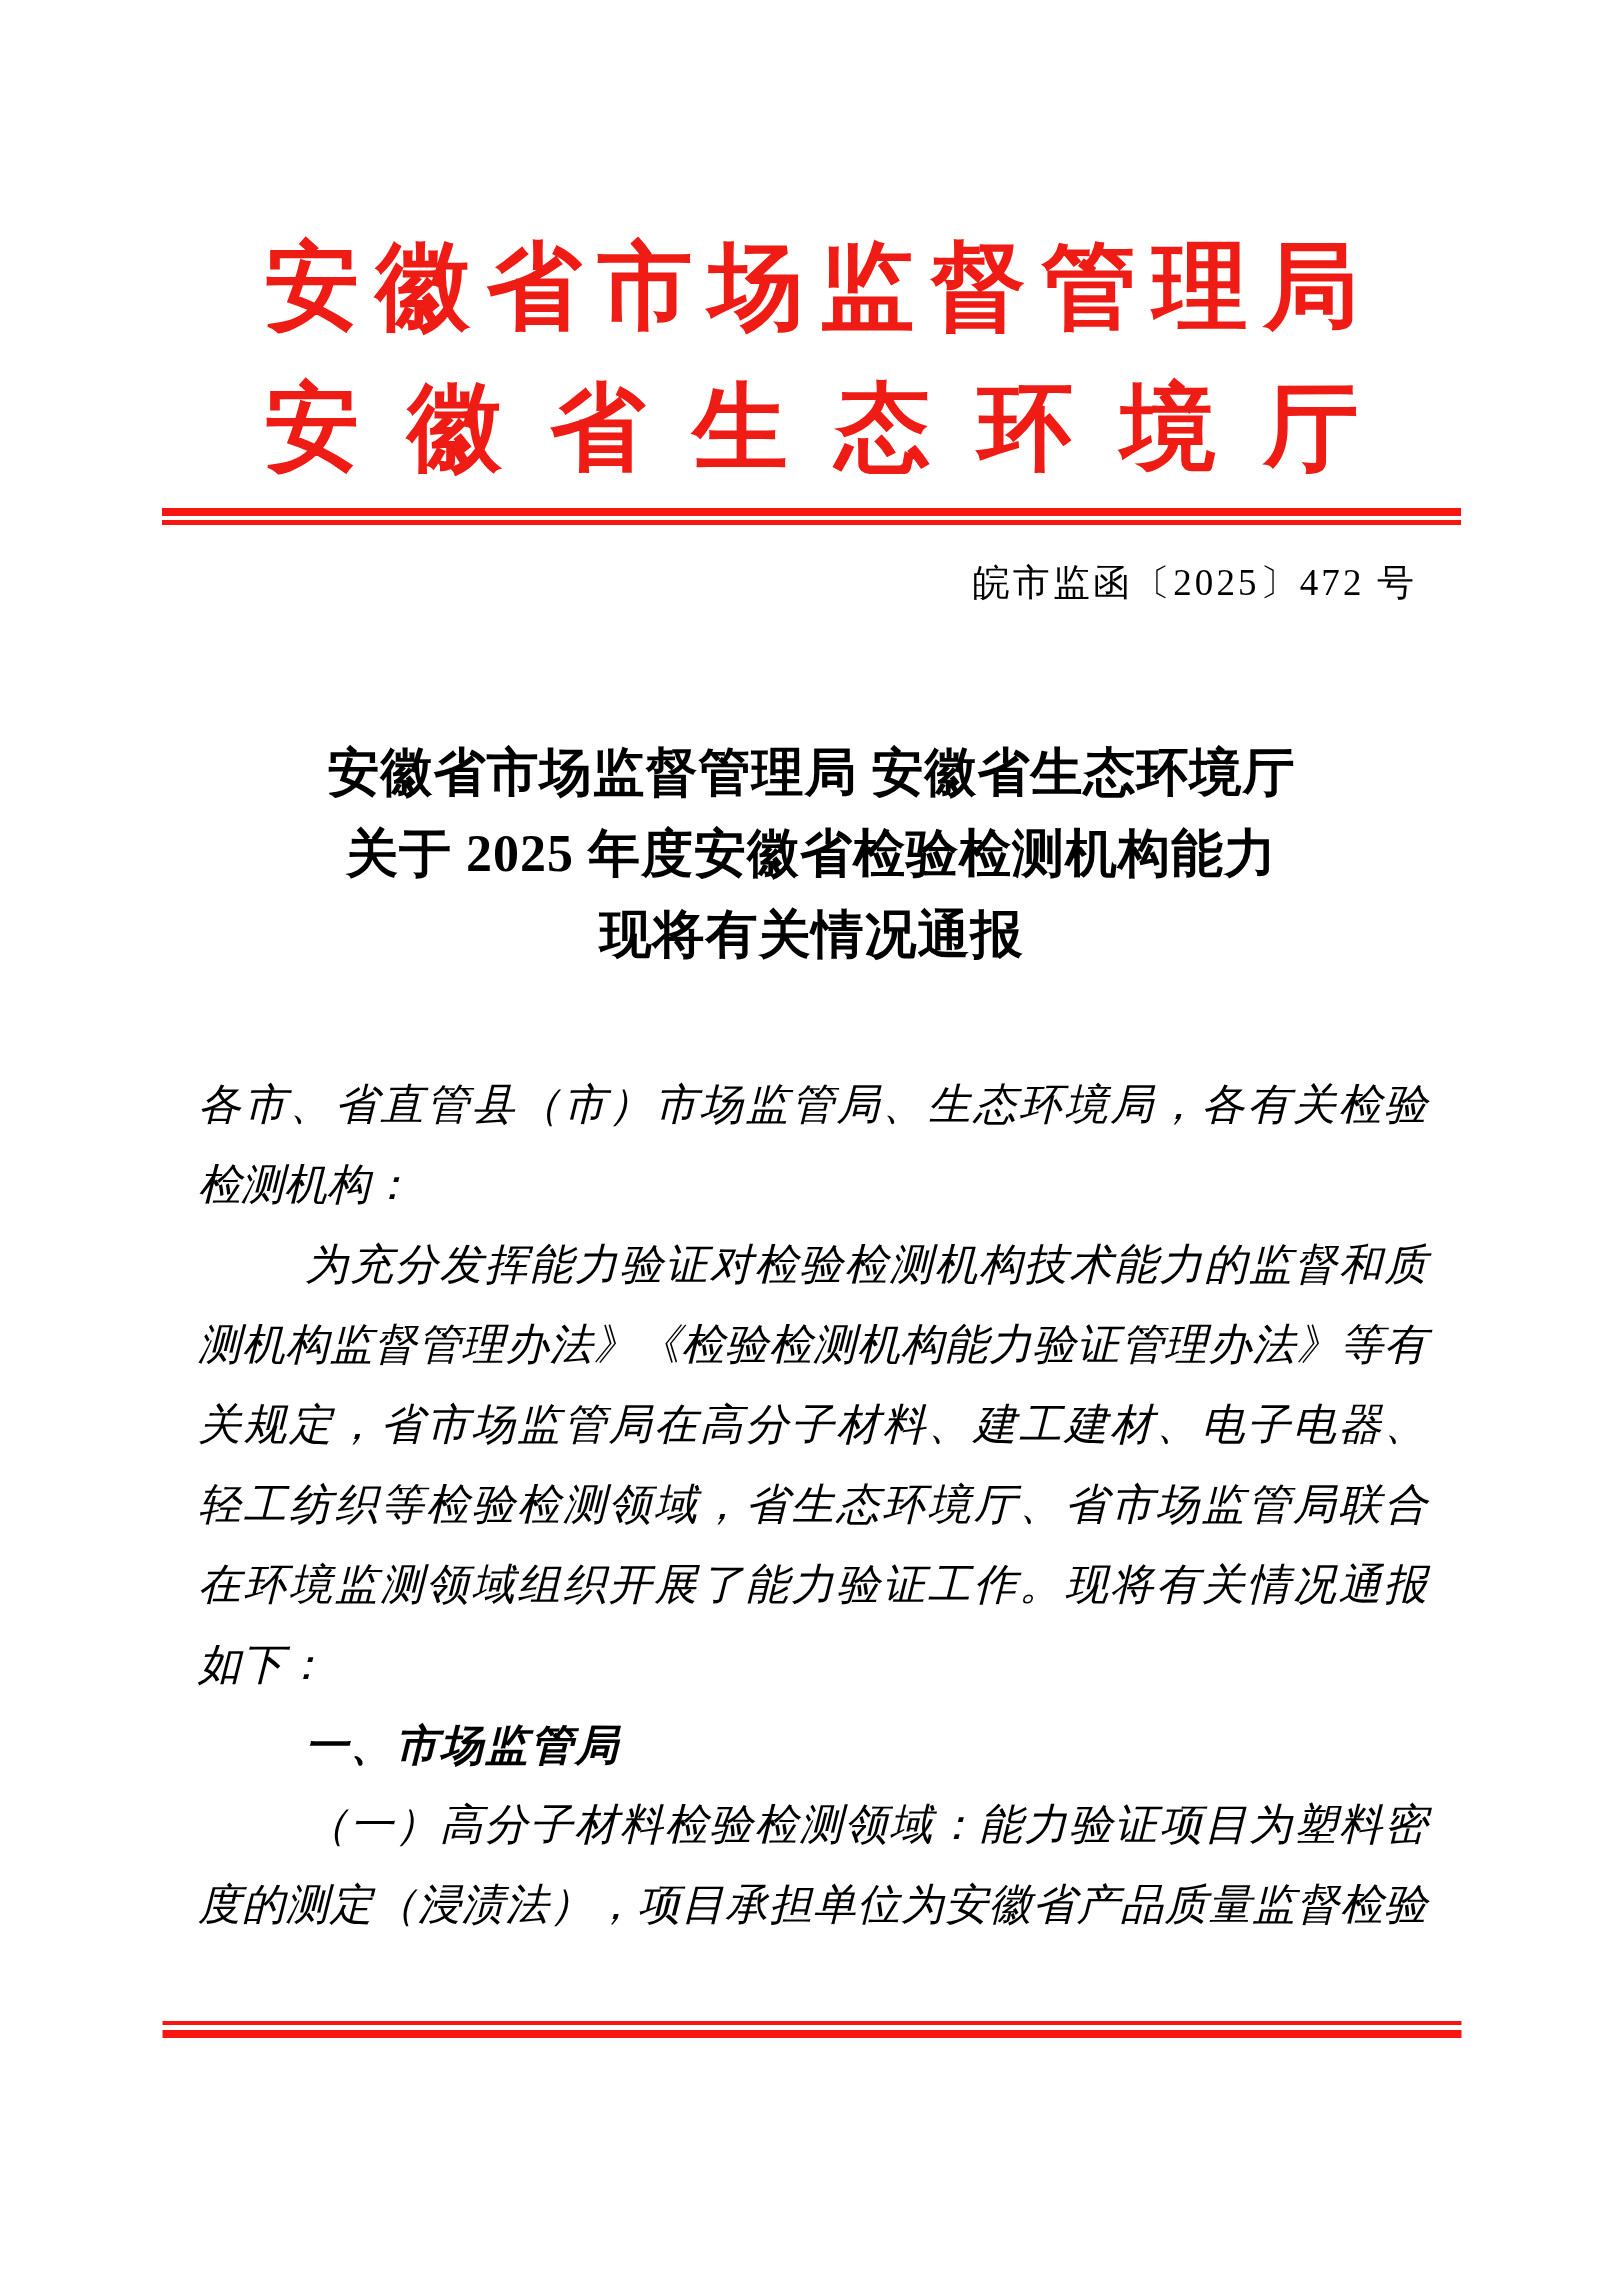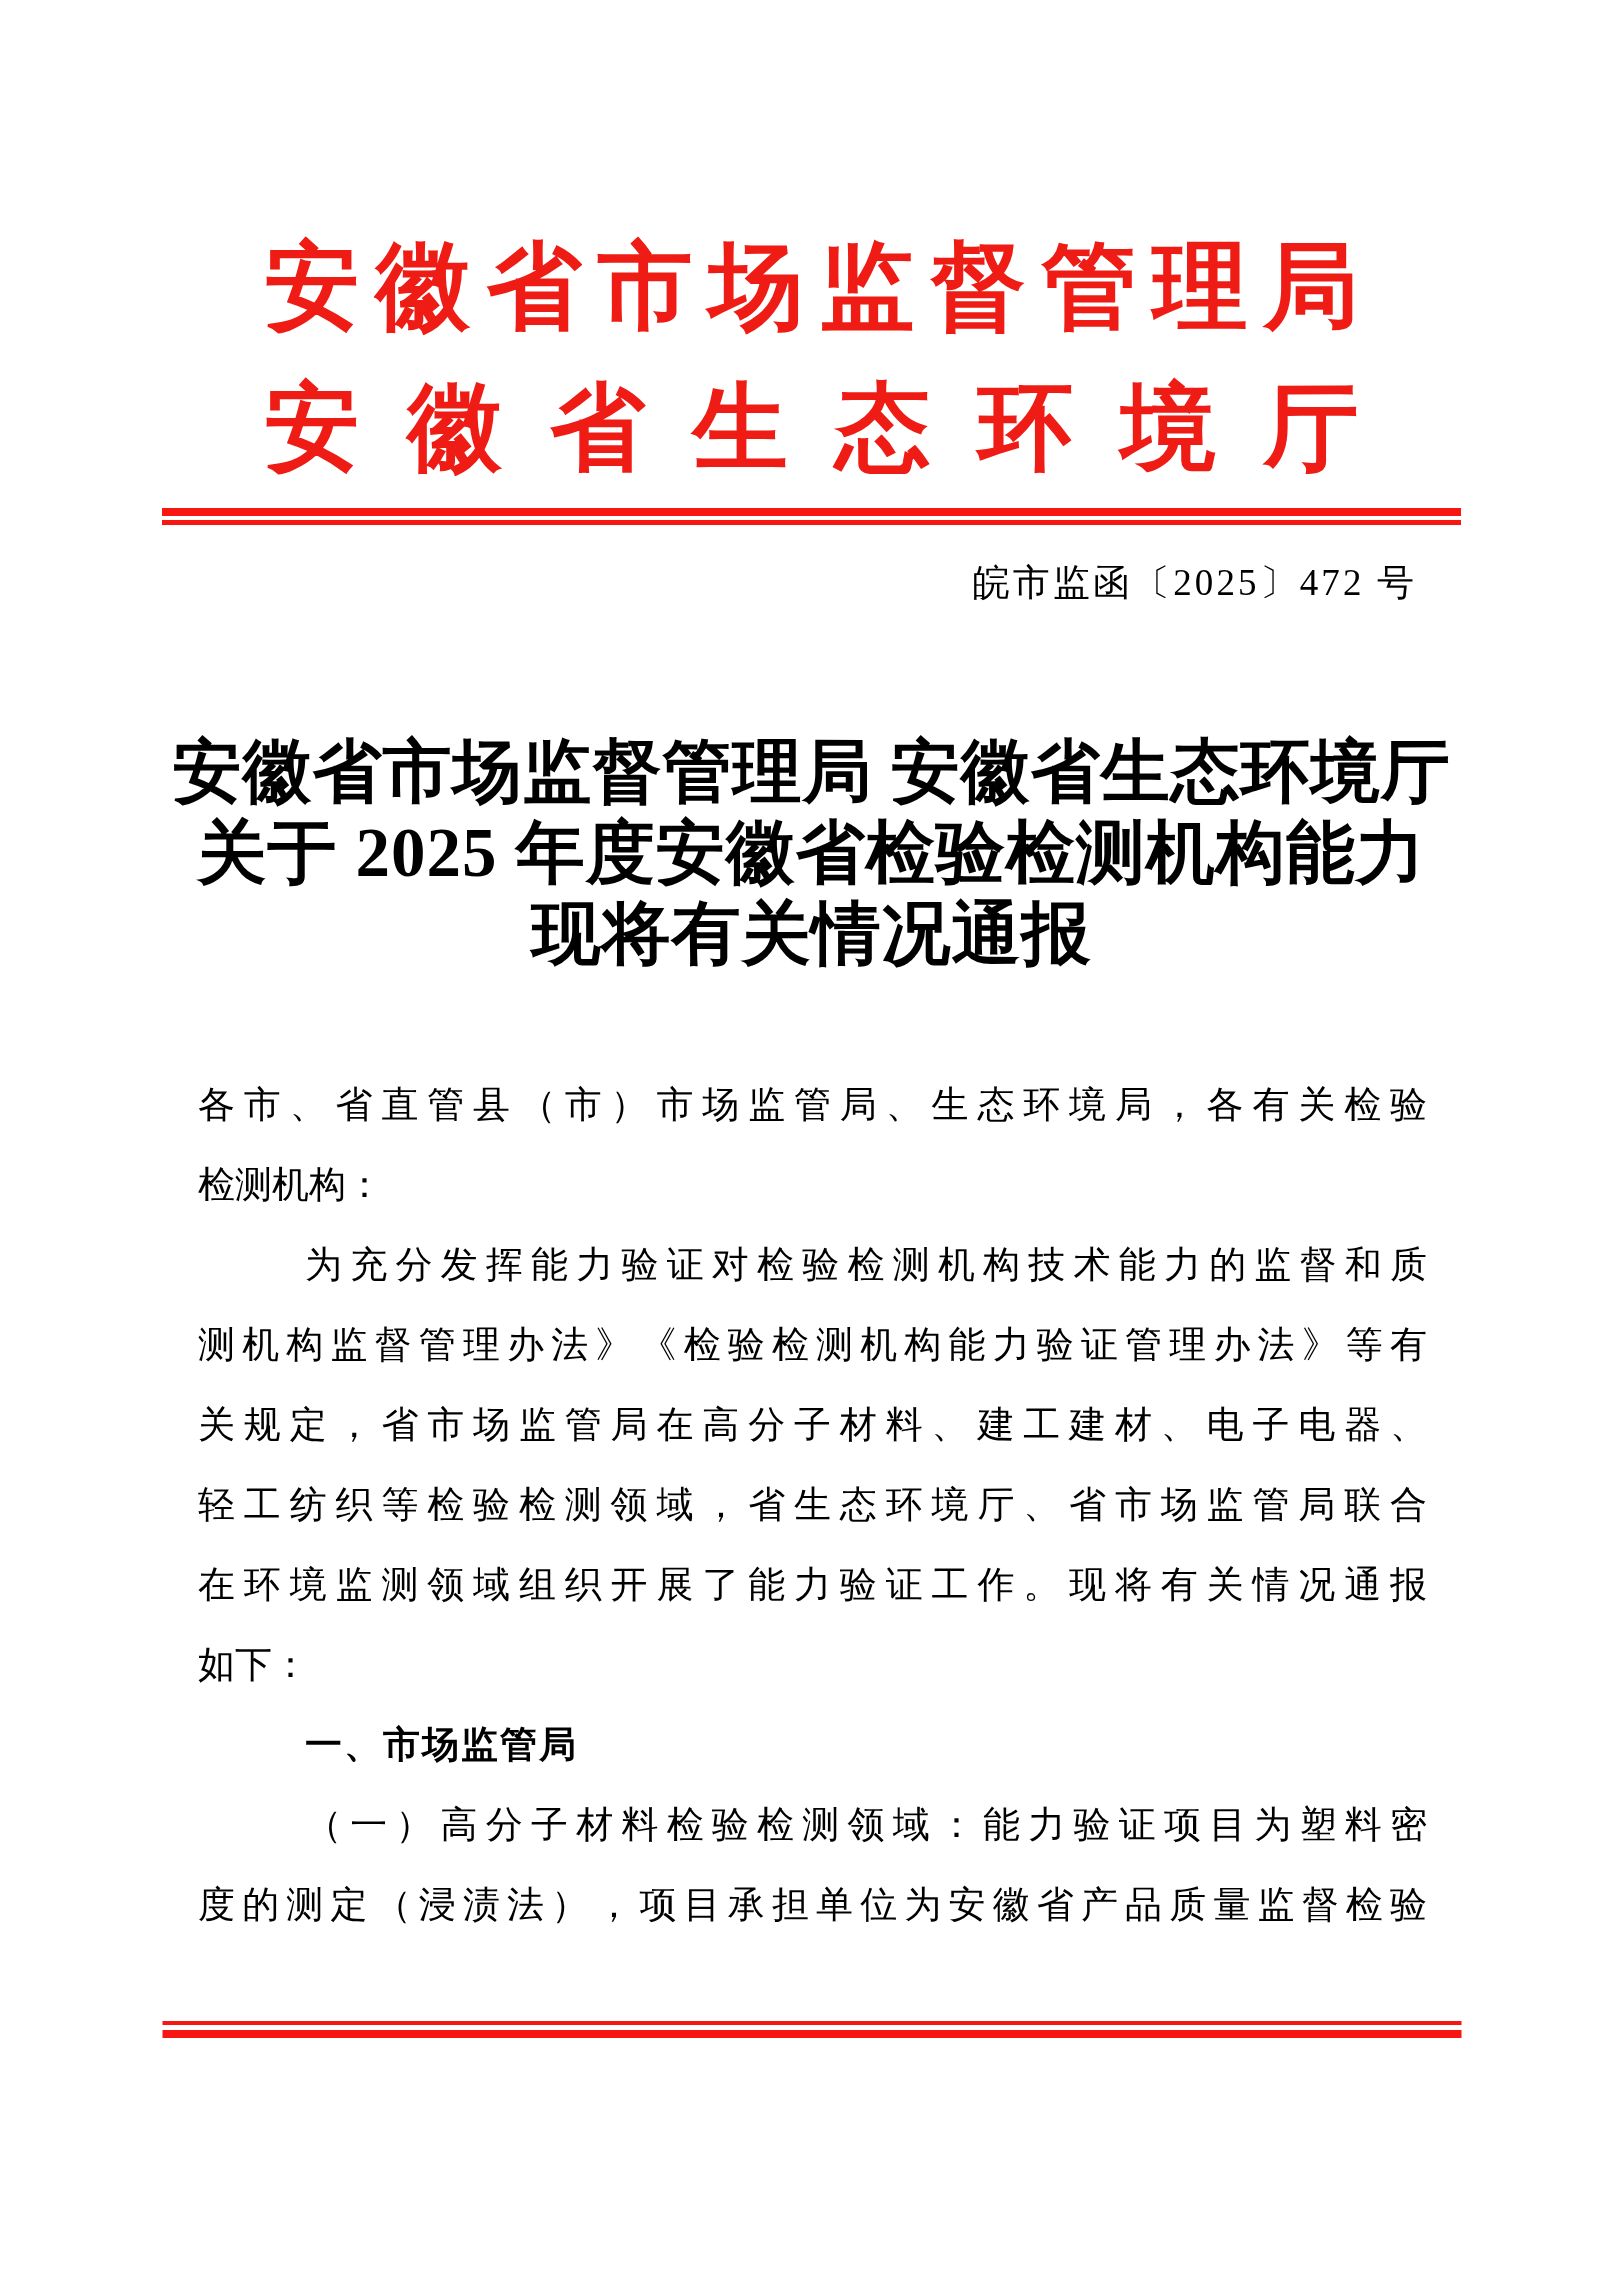--- a/index.html
+++ b/index.html
@@ -60,32 +60,33 @@
     padding-right: 44px;
     letter-spacing: 3.1px;
     font-family: "Liberation Serif", "DejaVu Serif", serif;
   }
 
   
   .title-block {
     margin-top: 129px;
     text-align: center;
     font-weight: bold;
-    font-size: 69px;
+    font-size: 52px;
     line-height: 81px;
     letter-spacing: 1px;
     font-family: "Liberation Serif", "DejaVu Serif", serif;
   }
 
   
   .body-block {
     margin-top: 90px;
     padding: 0 34px 0 36px;
-    font-size: 37px;
+    font-size: 43px;
     line-height: 80px;
+    font-style: italic;
   }
   .line {
     text-align: justify;
     white-space: nowrap;
   }
   .line.stretch {
     white-space: normal;
     text-align-last: justify;
   }
   .line.indent {

